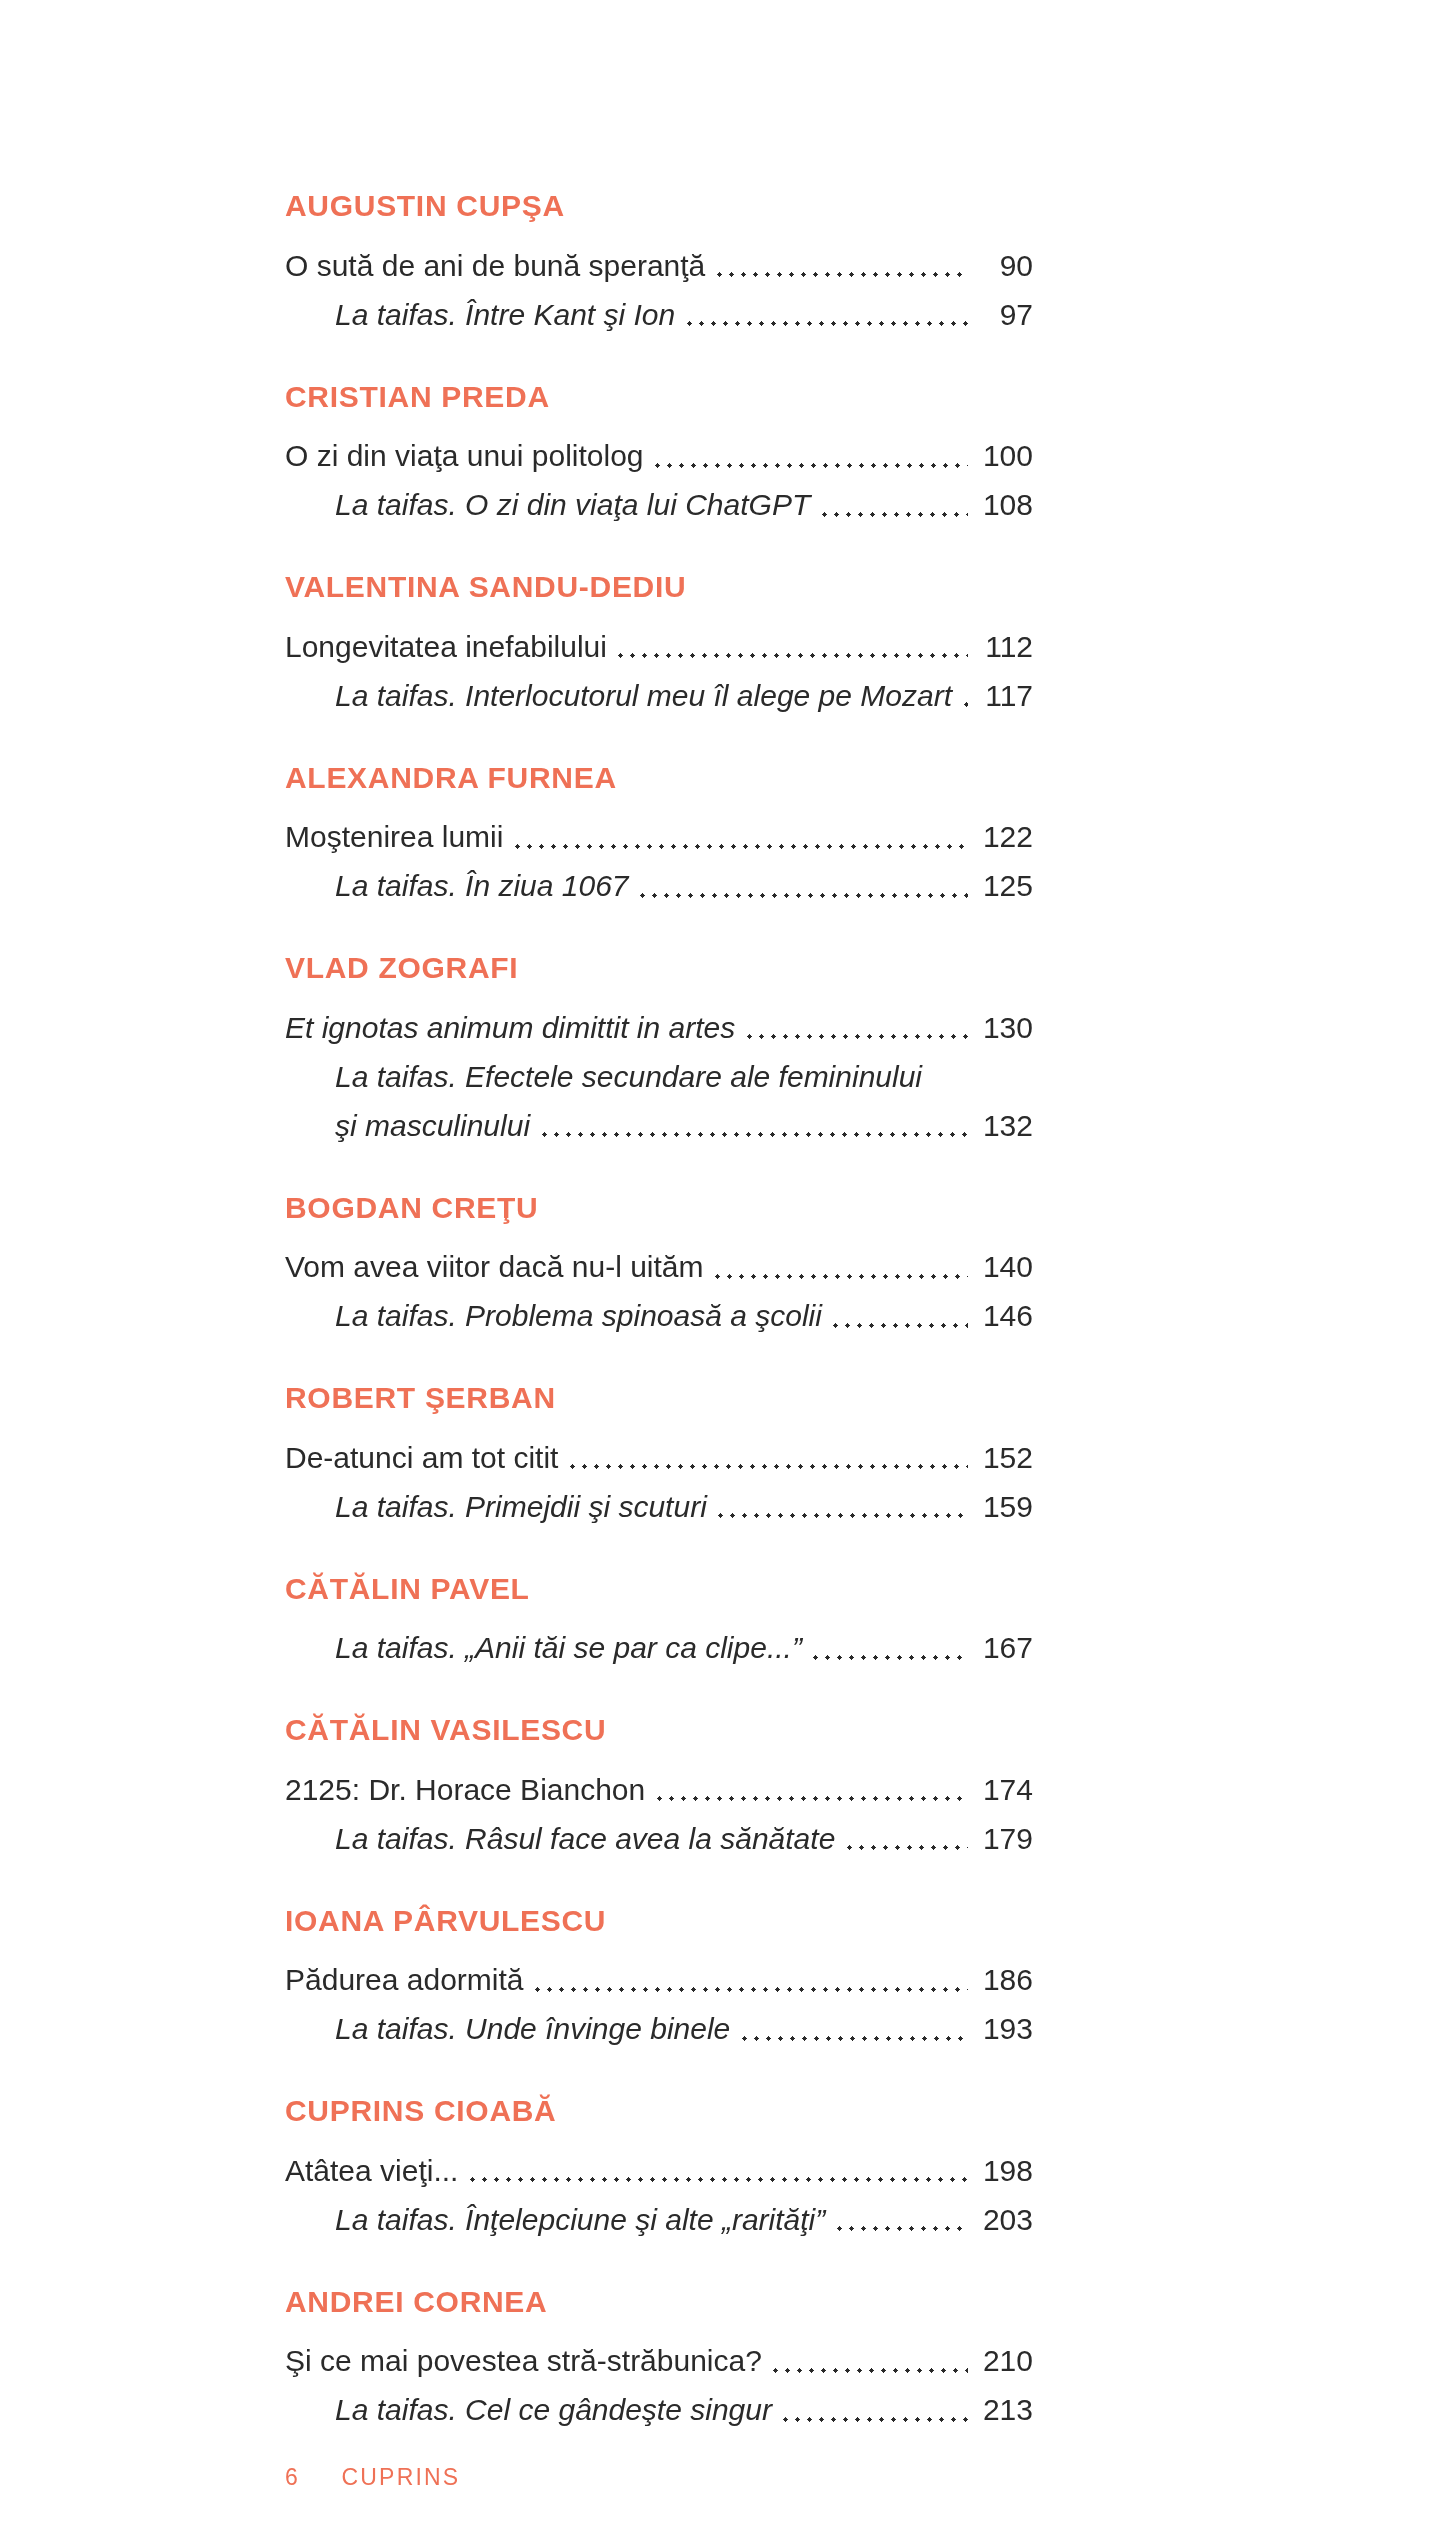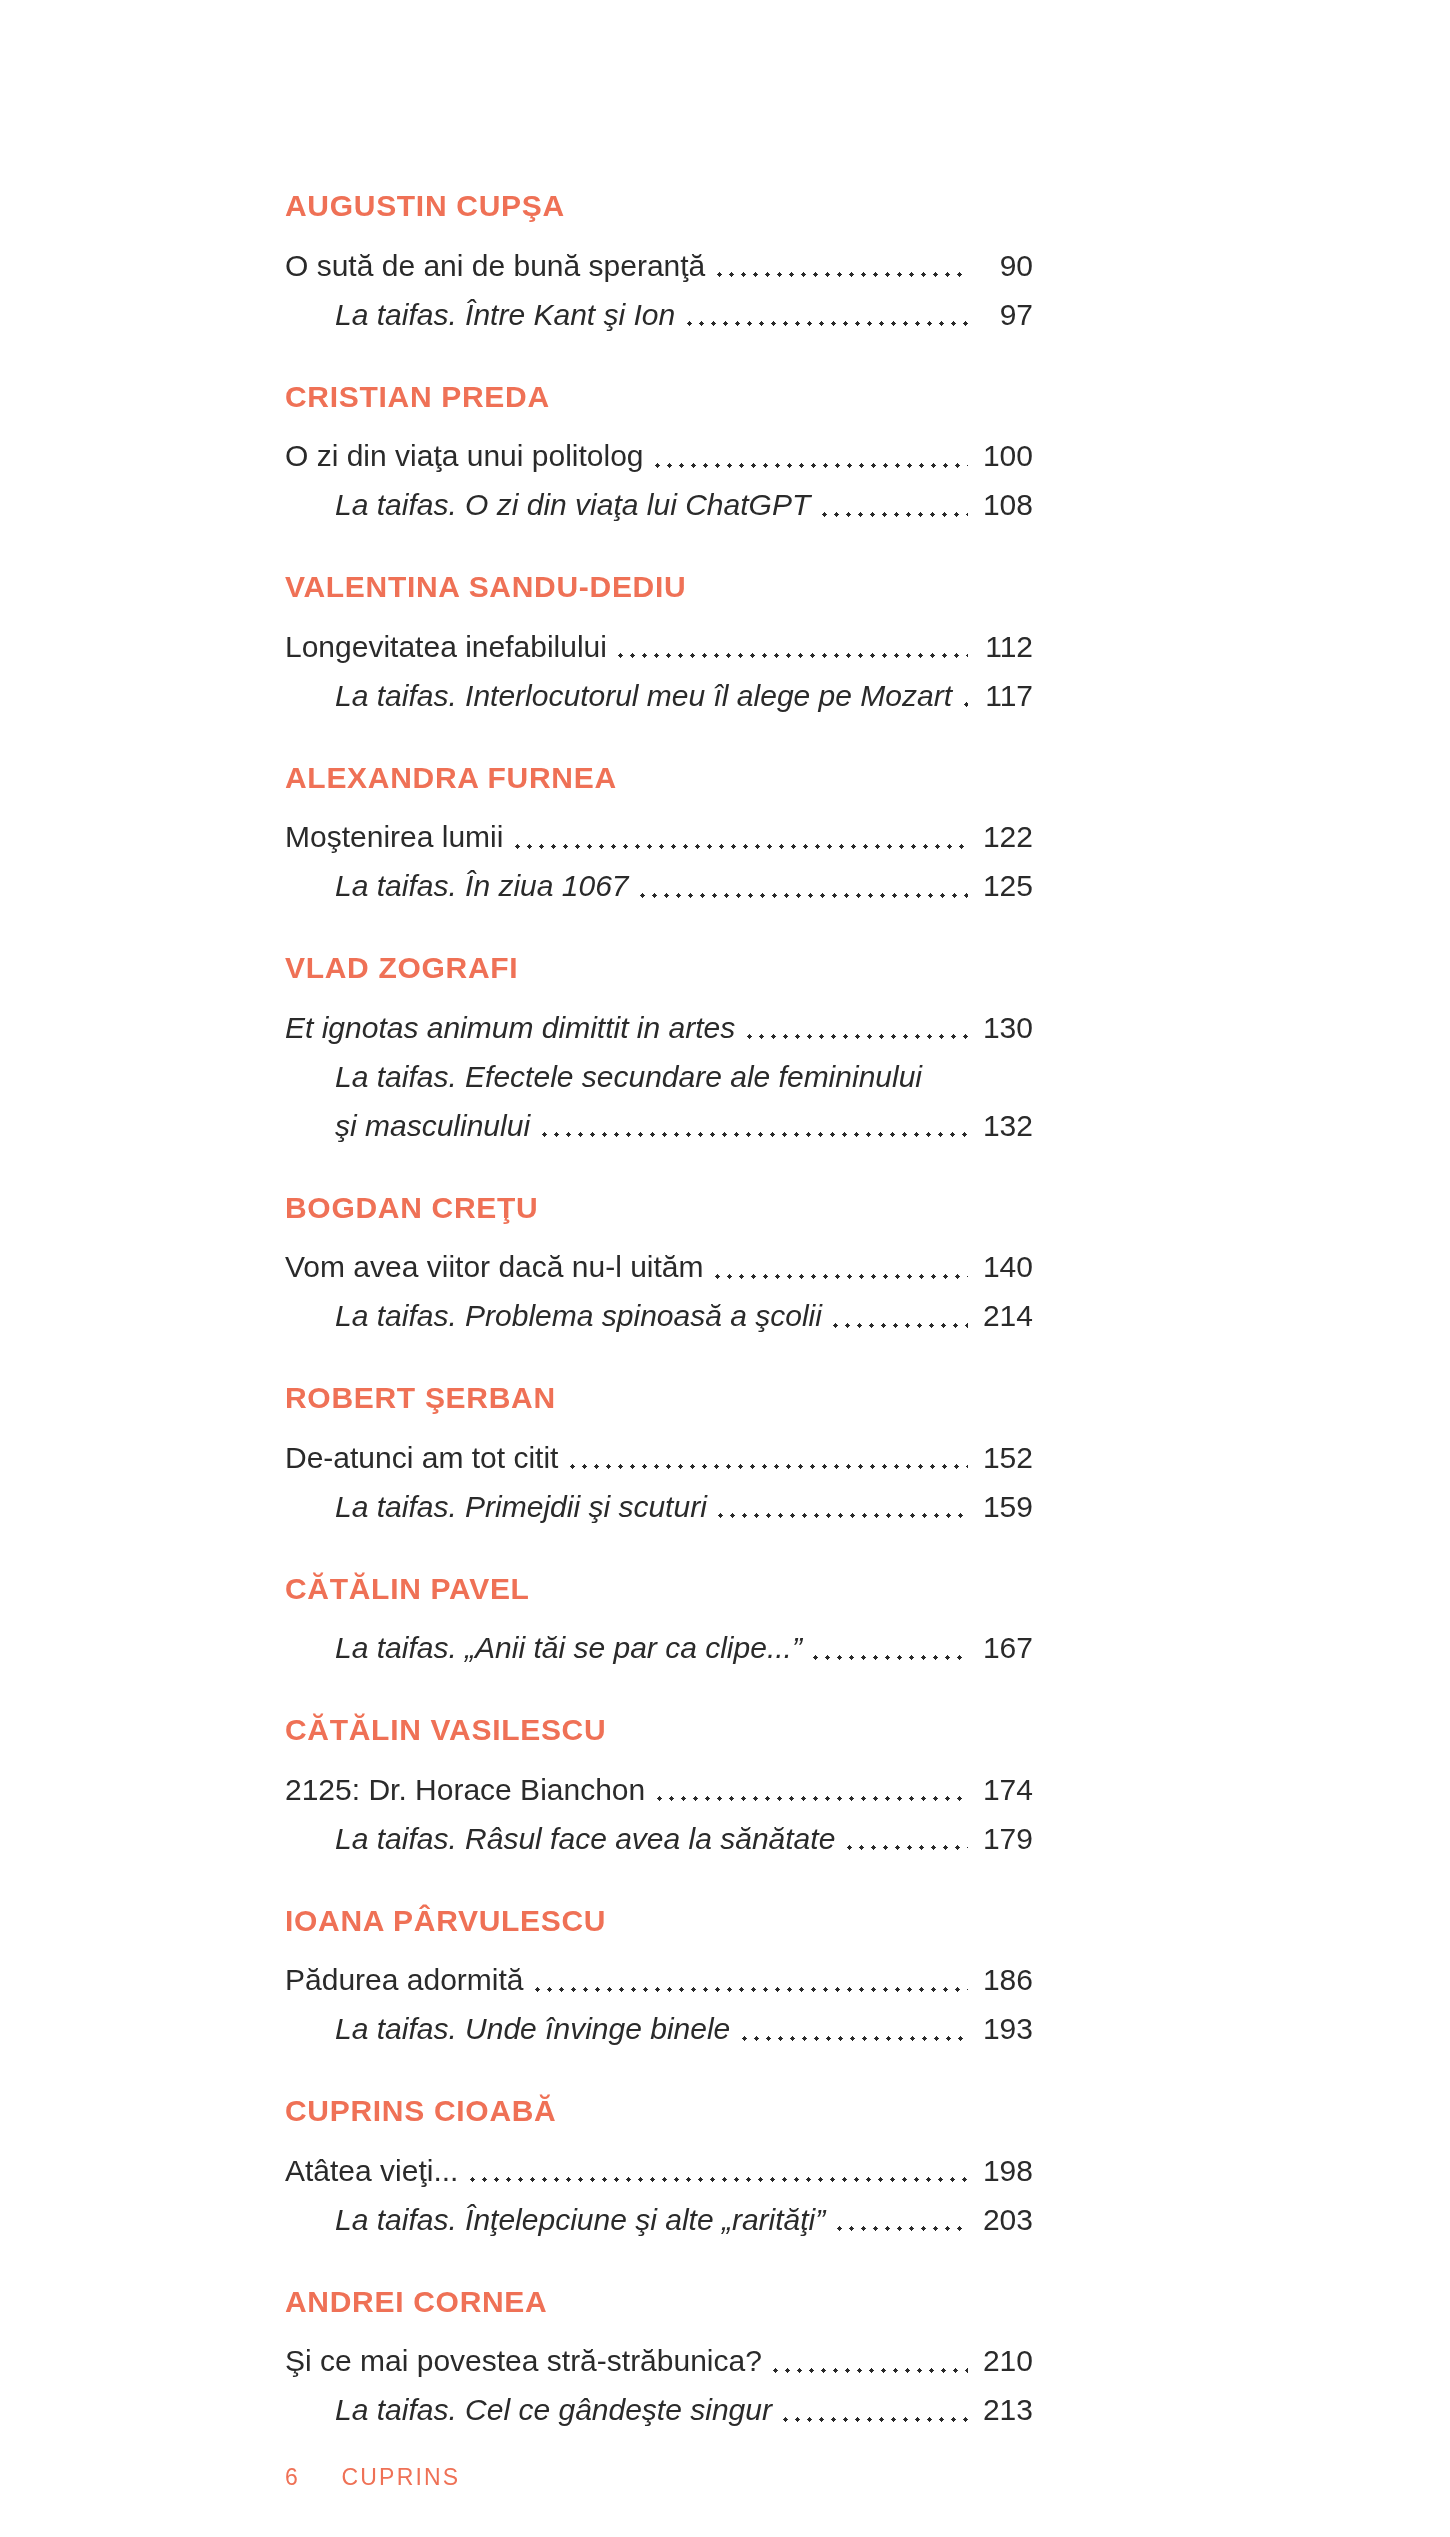--- a/index.html
+++ b/index.html
@@ -149,21 +149,21 @@
       <section class="toc-section">
         <h2 class="author">BOGDAN CREŢU</h2>
         <div class="entry">
           <span class="title">Vom avea viitor dacă nu-l uităm</span>
           <span class="leader"></span>
           <span class="page-num">140</span>
         </div>
         <div class="entry indent italic">
           <span class="title">La taifas. Problema spinoasă a şcolii</span>
           <span class="leader"></span>
-          <span class="page-num">214</span>
+          <span class="page-num">146</span>
         </div>
       </section>
       <section class="toc-section">
         <h2 class="author">ROBERT ŞERBAN</h2>
         <div class="entry">
           <span class="title">De-atunci am tot citit</span>
           <span class="leader"></span>
           <span class="page-num">152</span>
         </div>
         <div class="entry indent italic">

